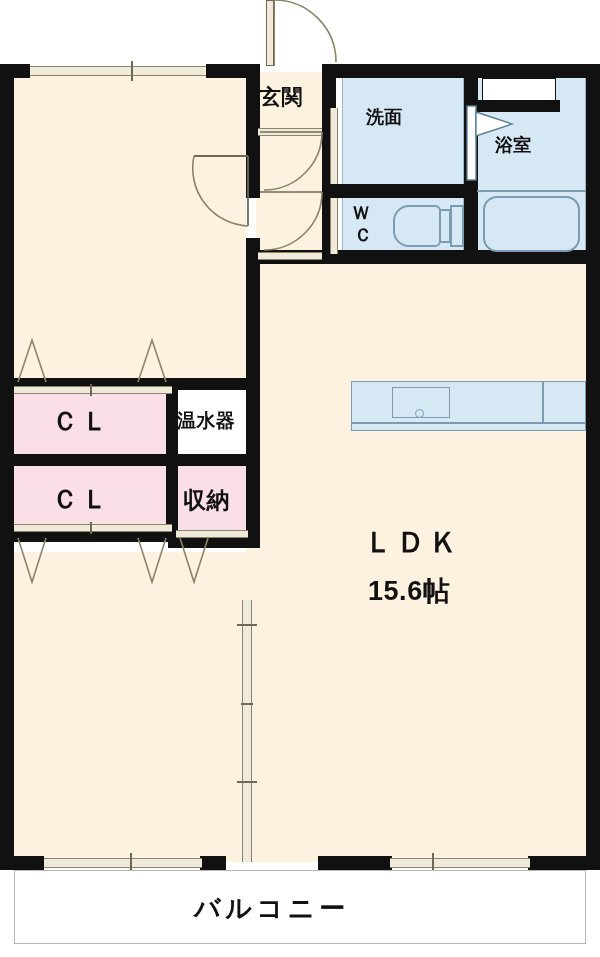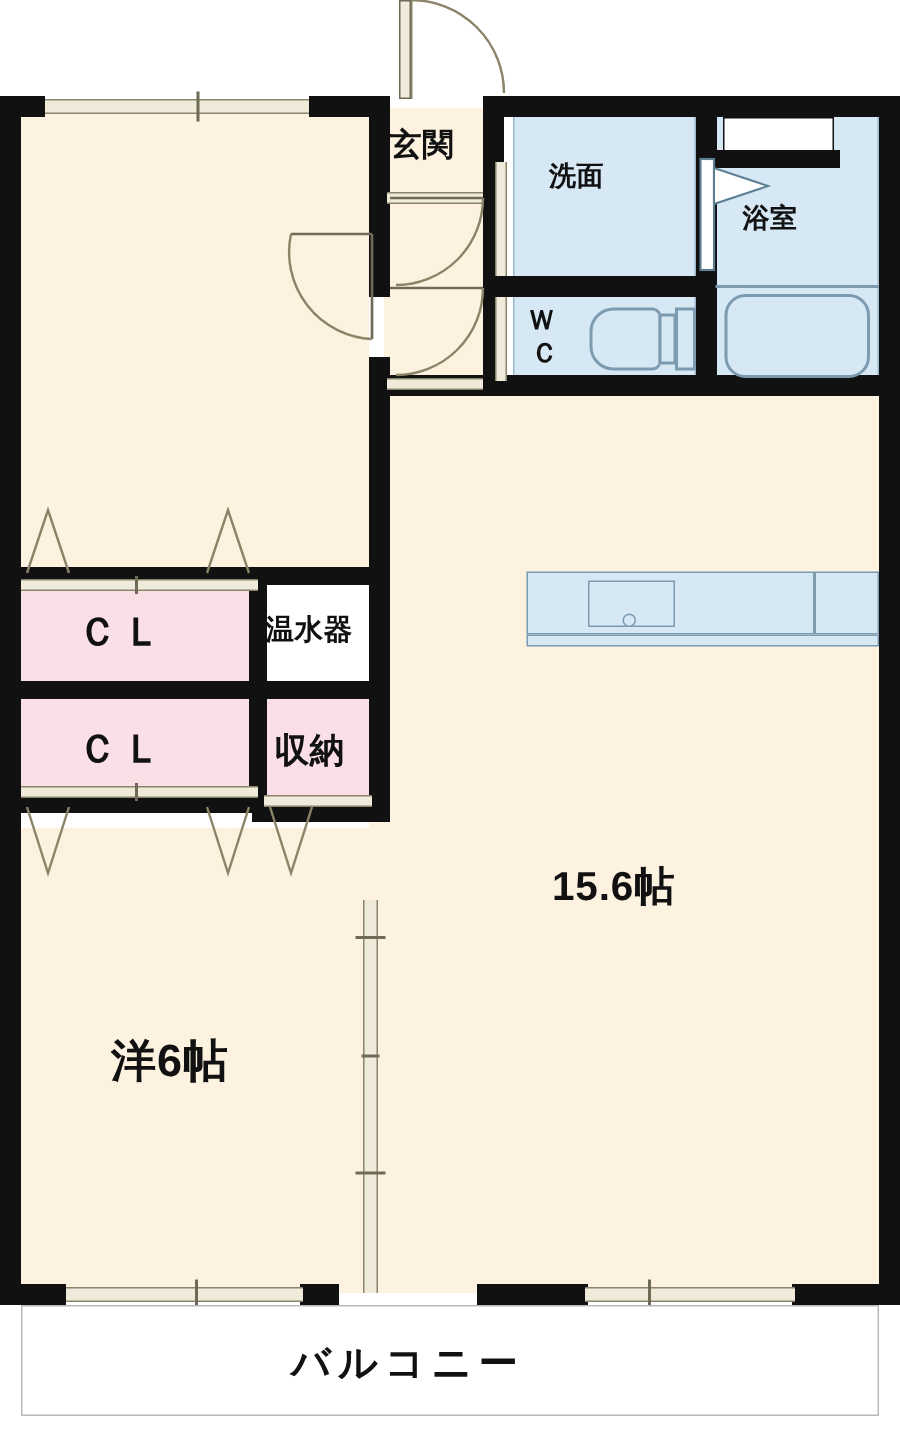--- a/index.html
+++ b/index.html
@@ -262,22 +262,22 @@
 
   <div class="abs counter" style="left:351px; top:381px; width:235px; height:42px;"></div>
   <div class="abs counter-sink" style="left:392px; top:387px; width:58px; height:31px;"></div>
   <div class="abs counter-faucet" style="left:415px; top:409px; width:9px; height:9px;"></div>
   <div class="abs counter-div" style="left:542px; top:382px; width:1.6px; height:40px;"></div>
   <div class="abs counter-lip" style="left:351px; top:423px; width:235px; height:8px;"></div>
 
   <div class="abs balcony-area" style="left:14px; top:870px; width:572px; height:74px;"></div>
 
 
-  <div class="label lbl-room-big" style="left:74px; top:693px;">洋6帖</div>
-
+
+  <div class="label lbl-ldk" style="left:364px; top:528px;">ＬＤＫ</div>
   <div class="label lbl-ldk-sz" style="left:356px; top:578px;margin-left:12px;">15.6帖</div>
 
   <div class="label lbl-small" style="left:260px; top:86px;text-align:right;">玄関</div>
 
   <div class="label lbl-room-mid" style="left:366px; top:108px;">洗面</div>
 
   <div class="label lbl-room-mid" style="left:495px; top:136px;">浴室</div>
 
   <div class="label lbl-wc" style="left:352px; top:204px;">Ｗ</div>
   <div class="label lbl-wc" style="left:354px; top:226px;">Ｃ</div>

